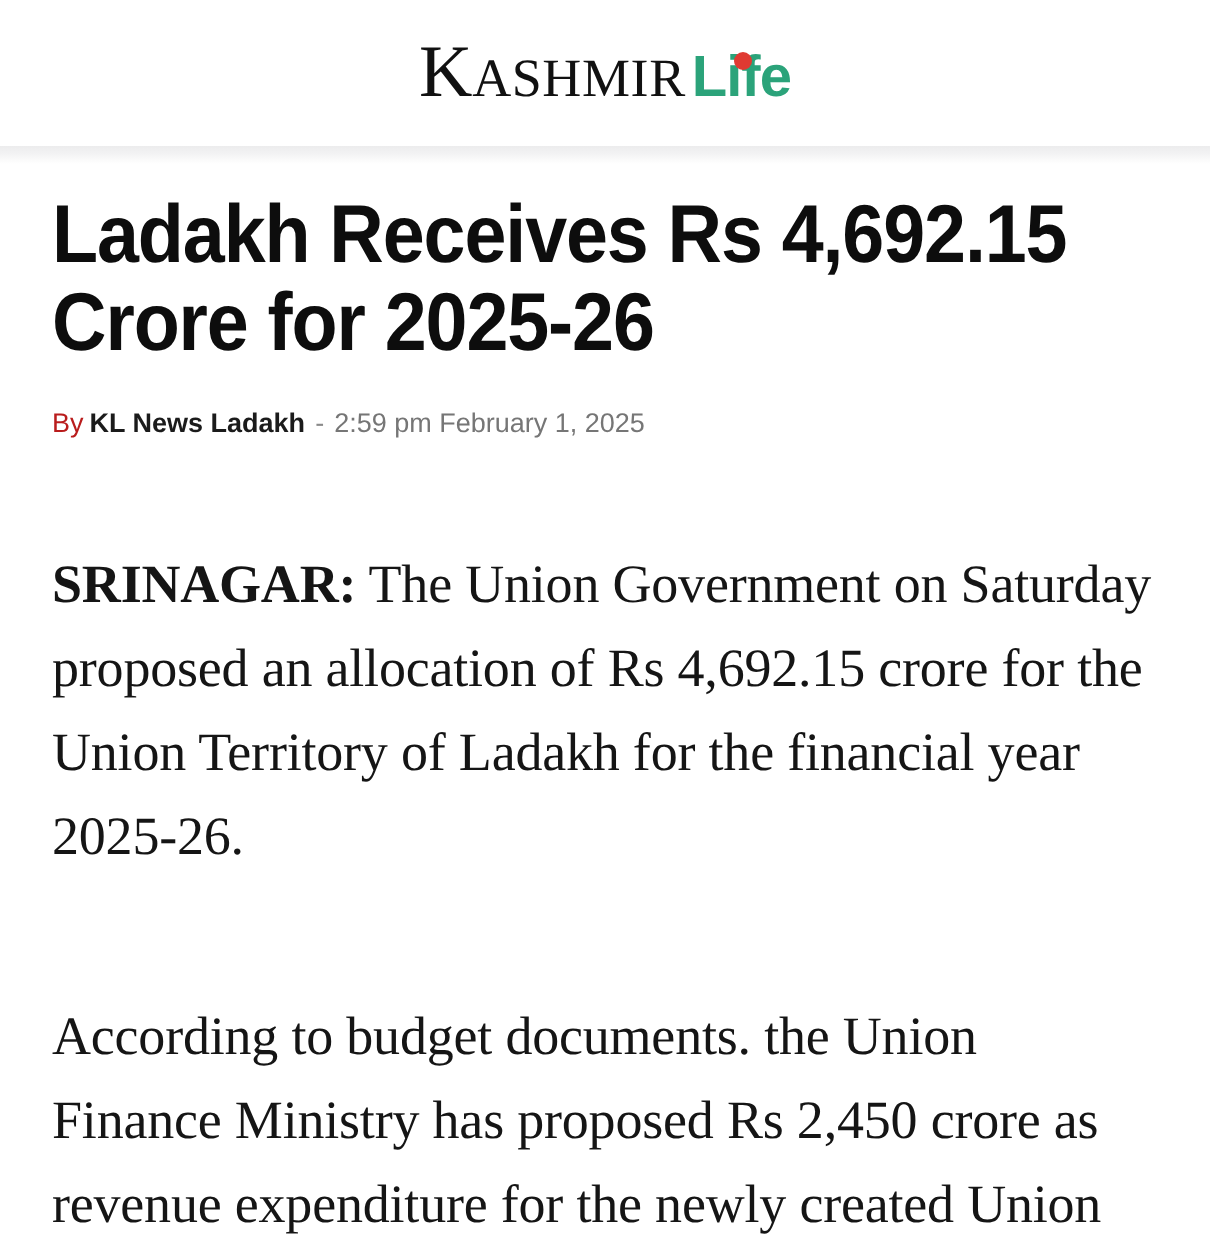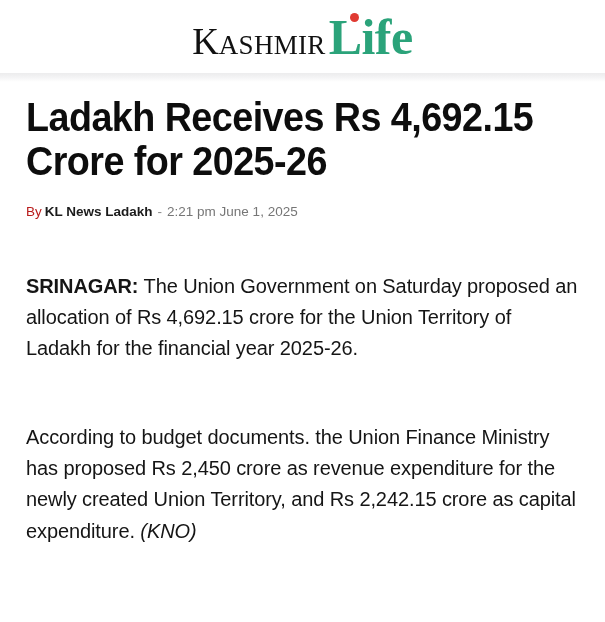--- a/index.html
+++ b/index.html
@@ -47,23 +47,23 @@
   }
   .logo-kashmir .cap {
     font-size: 37px;
   }
   .logo-kashmir .smallcaps {
     font-size: 27px;
     letter-spacing: 0.3px;
   }
   .logo-life {
     position: relative;
-    font-family: Liberation Serif, serif;
+    font-family: Liberation Sans, sans-serif;
     font-weight: bold;
-    font-size: 50px;
+    font-size: 29px;
     color: #2ba37a;
     letter-spacing: -0.5px;
     margin-left: 3px;
   }
   .logo-dot {
     position: absolute;
     width: 9px;
     height: 9px;
     border-radius: 50%;
     background: #e03a32;
@@ -107,22 +107,22 @@
     color: #8a8a8a;
     margin: 0 5px;
   }
   .byline .timestamp { color: #767676; }
 
   .body-copy {
     margin-top: 52px;
   }
   .body-copy p {
     margin: 0;
-    font-family: Liberation Sans, sans-serif;
-    font-size: 20px;
+    font-family: Liberation Serif, serif;
+    font-size: 27px;
     line-height: 1.56;
     color: #151515;
     letter-spacing: -0.1px;
   }
   .body-copy p + p {
     margin-top: 58px;
   }
   .dateline {
     font-weight: bold;
   }
@@ -142,21 +142,21 @@
     </span>
   </div>
   <div class="header-shadow"></div>
 </header>
 
 <main class="article">
 
   <h1 class="headline">Ladakh Receives Rs 4,692.15 Crore for 2025-26</h1>
 
   <div class="byline">
-    <span class="by-label">By</span><span class="author">KL News Ladakh</span><span class="sep">-</span><span class="timestamp">2:21 pm June 1, 2025</span>
+    <span class="by-label">By</span><span class="author">KL News Ladakh</span><span class="sep">-</span><span class="timestamp">2:59 pm February 1, 2025</span>
   </div>
 
   <div class="body-copy">
     <p><span class="dateline">SRINAGAR:</span><span> The Union Government on Saturday proposed an allocation of Rs 4,692.15 crore for the Union Territory of Ladakh for the financial year 2025-26.</span></p>
     <p><span>According to budget documents. the Union Finance Ministry has proposed Rs 2,450 crore as revenue expenditure for the newly created Union Territory, and Rs 2,242.15 crore as capital expenditure. </span><span class="credit">(KNO)</span></p>
   </div>
 
 </main>
 
 </body></html>

